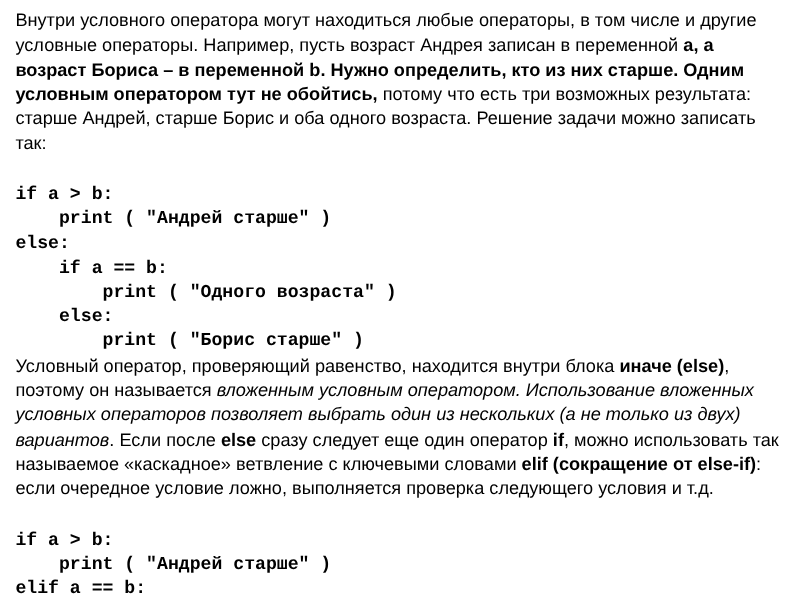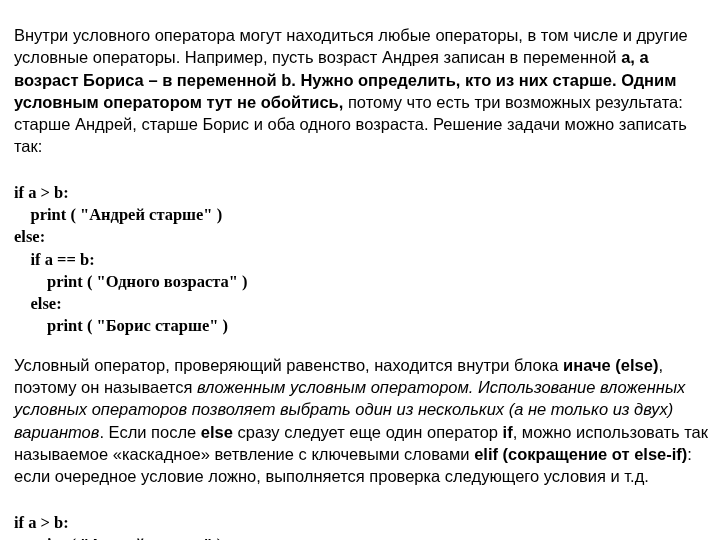--- a/index.html
+++ b/index.html
@@ -10,24 +10,24 @@
     background: #ffffff;
     font-family: Arial, Helvetica, sans-serif;
     font-size: 16.5px;
     line-height: 1.35;
     color: #000;
   }
   .page {
     padding: 8px 12px 0 14px;
   }
   .para {
-    margin: 16px 0 2px 0;
+    margin: 0 0 2px 0;
   }
   .code {
-    font-family: Liberation Serif, serif;
+    font-family: Liberation Mono, monospace;
     font-weight: bold;
     white-space: pre;
     font-size: 16.5px;
     line-height: 1.35;
   }
   .b { font-weight: bold; }
   .i { font-style: italic; }
 </style>
 </head>
 <body>

